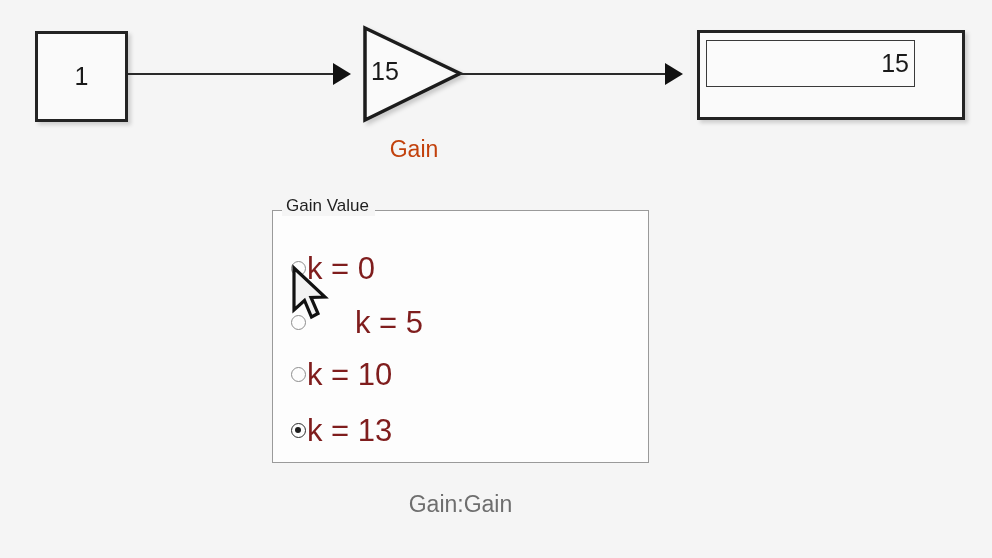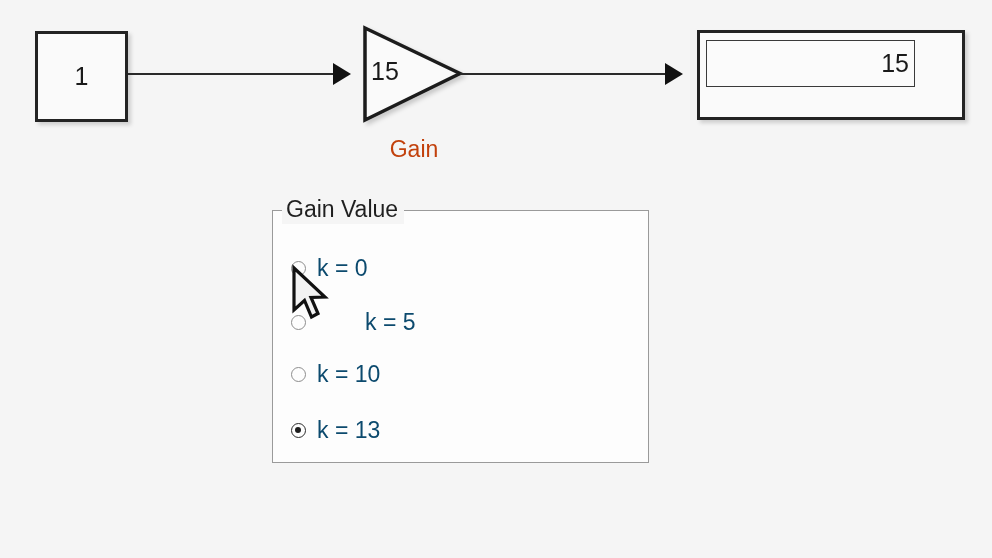--- a/index.html
+++ b/index.html
@@ -120,21 +120,21 @@
     width: 377px; height: 253px;
     box-sizing: border-box;
     background: #fdfdfd;
     border: 1.5px solid #9a9a9a;
   }
   .group-title {
     position: absolute;
     left: 282px; top: 196px;
     background: #f5f5f5;
     padding: 0 6px 0 4px;
-    font-size: 23px;
+    font-size: 17px;
     color: #1f1f1f;
     line-height: 1.2;
     white-space: nowrap;
   }
 
   .radio-row {
     position: absolute;
     left: 18px;
     display: flex;
     align-items: center;
@@ -159,23 +159,23 @@
   }
   .radio-mark.selected::after {
     content: "";
     position: absolute;
     left: 3px; top: 3px;
     width: 6px; height: 6px;
     border-radius: 50%;
     background: #1d1d1d;
   }
   .radio-label {
-    font-size: 23px;
-    color: #0c4a6e;
-    margin-left: 11px;
+    font-size: 31px;
+    color: #7f1d1d;
+    margin-left: 1px;
     line-height: 1;
     white-space: nowrap;
   }
 
   
   .caption {
     position: absolute;
     left: 272px; top: 491px;
     width: 377px;
     text-align: center;
@@ -244,20 +244,21 @@
     </div>
 
     <div class="radio-row r3">
       <span class="radio-mark selected"></span>
       <span class="radio-label">k = 13</span>
     </div>
 
   </div>
   <div class="group-title">Gain Value</div>
 
+  <div class="caption">Gain:Gain</div>
 
   <div class="cursor">
     <svg width="40" height="58" viewBox="0 0 40 58" aria-hidden="true">
       <path d="M2,2 L2,44 L12.5,34.5 L19.5,51 L26,47.5 L19,31.5 L33,31 Z" fill="#f2f2f2" stroke="#111111" stroke-width="3.2" stroke-linejoin="miter"></path>
     </svg>
   </div>
 
 </div>
 
 </body></html>

